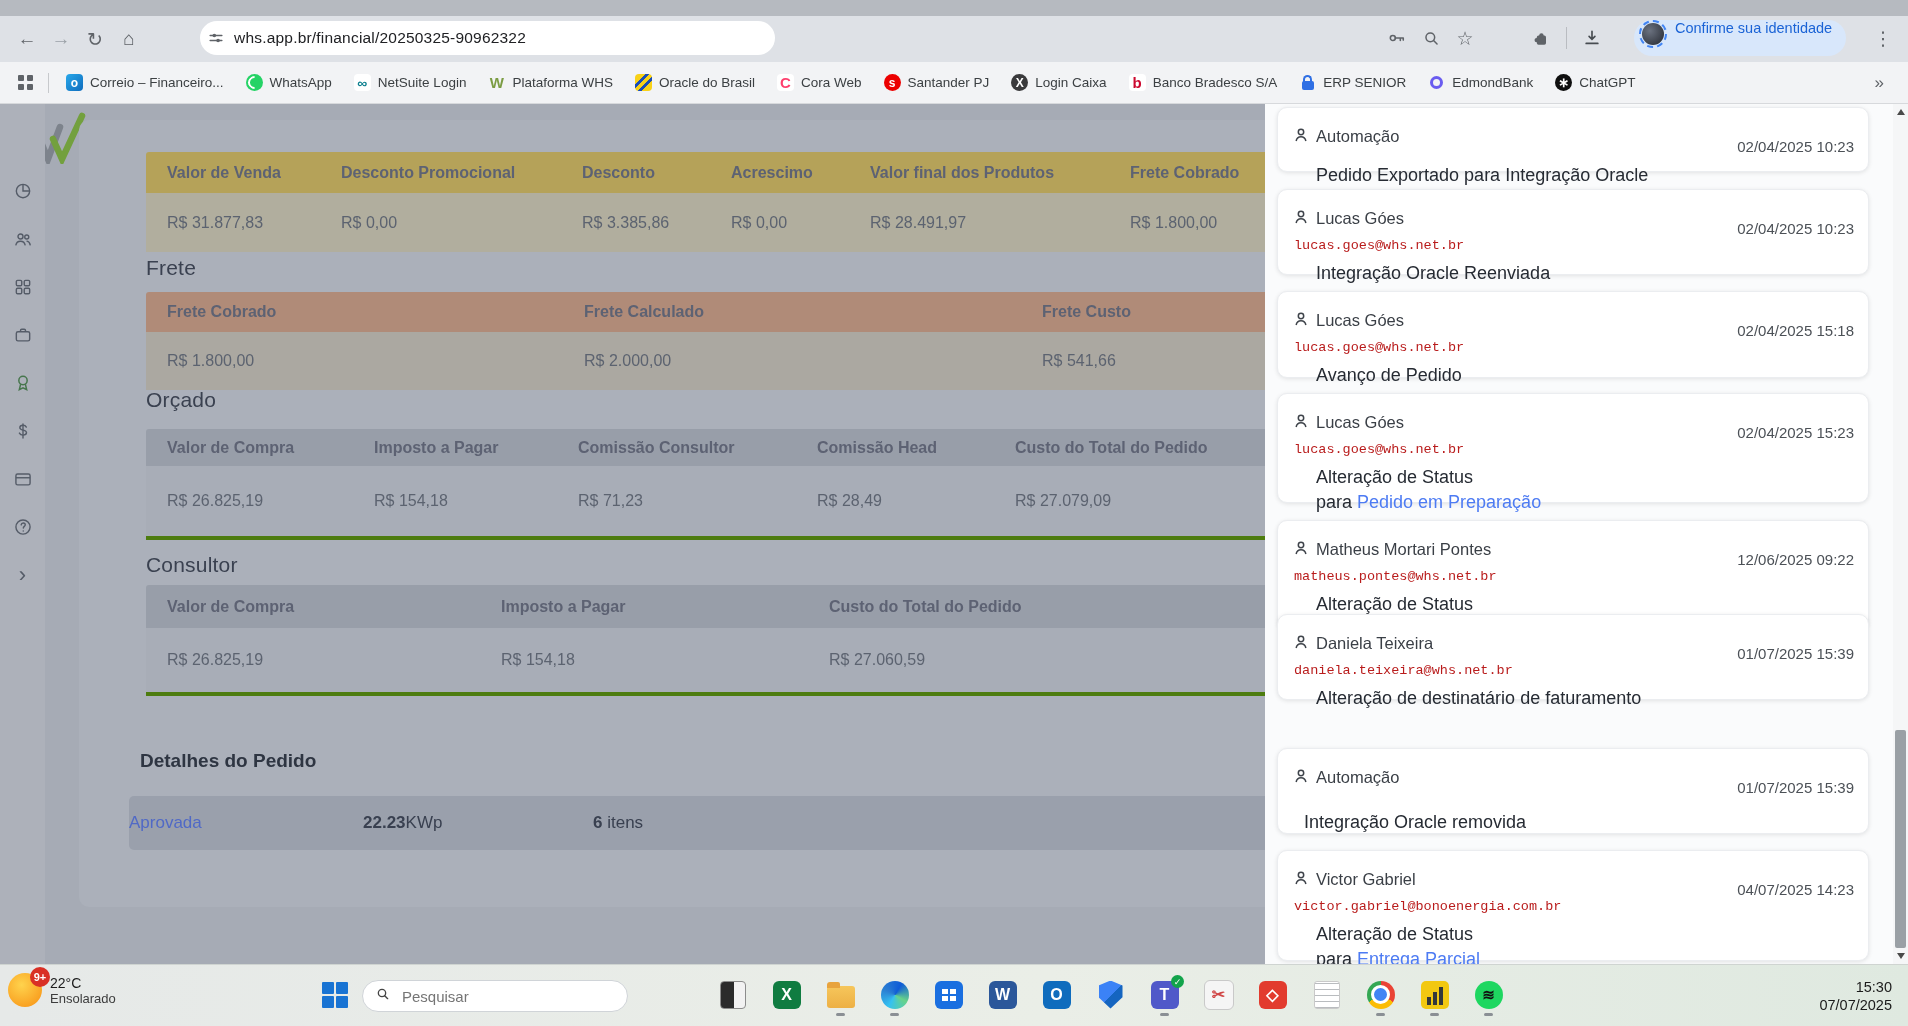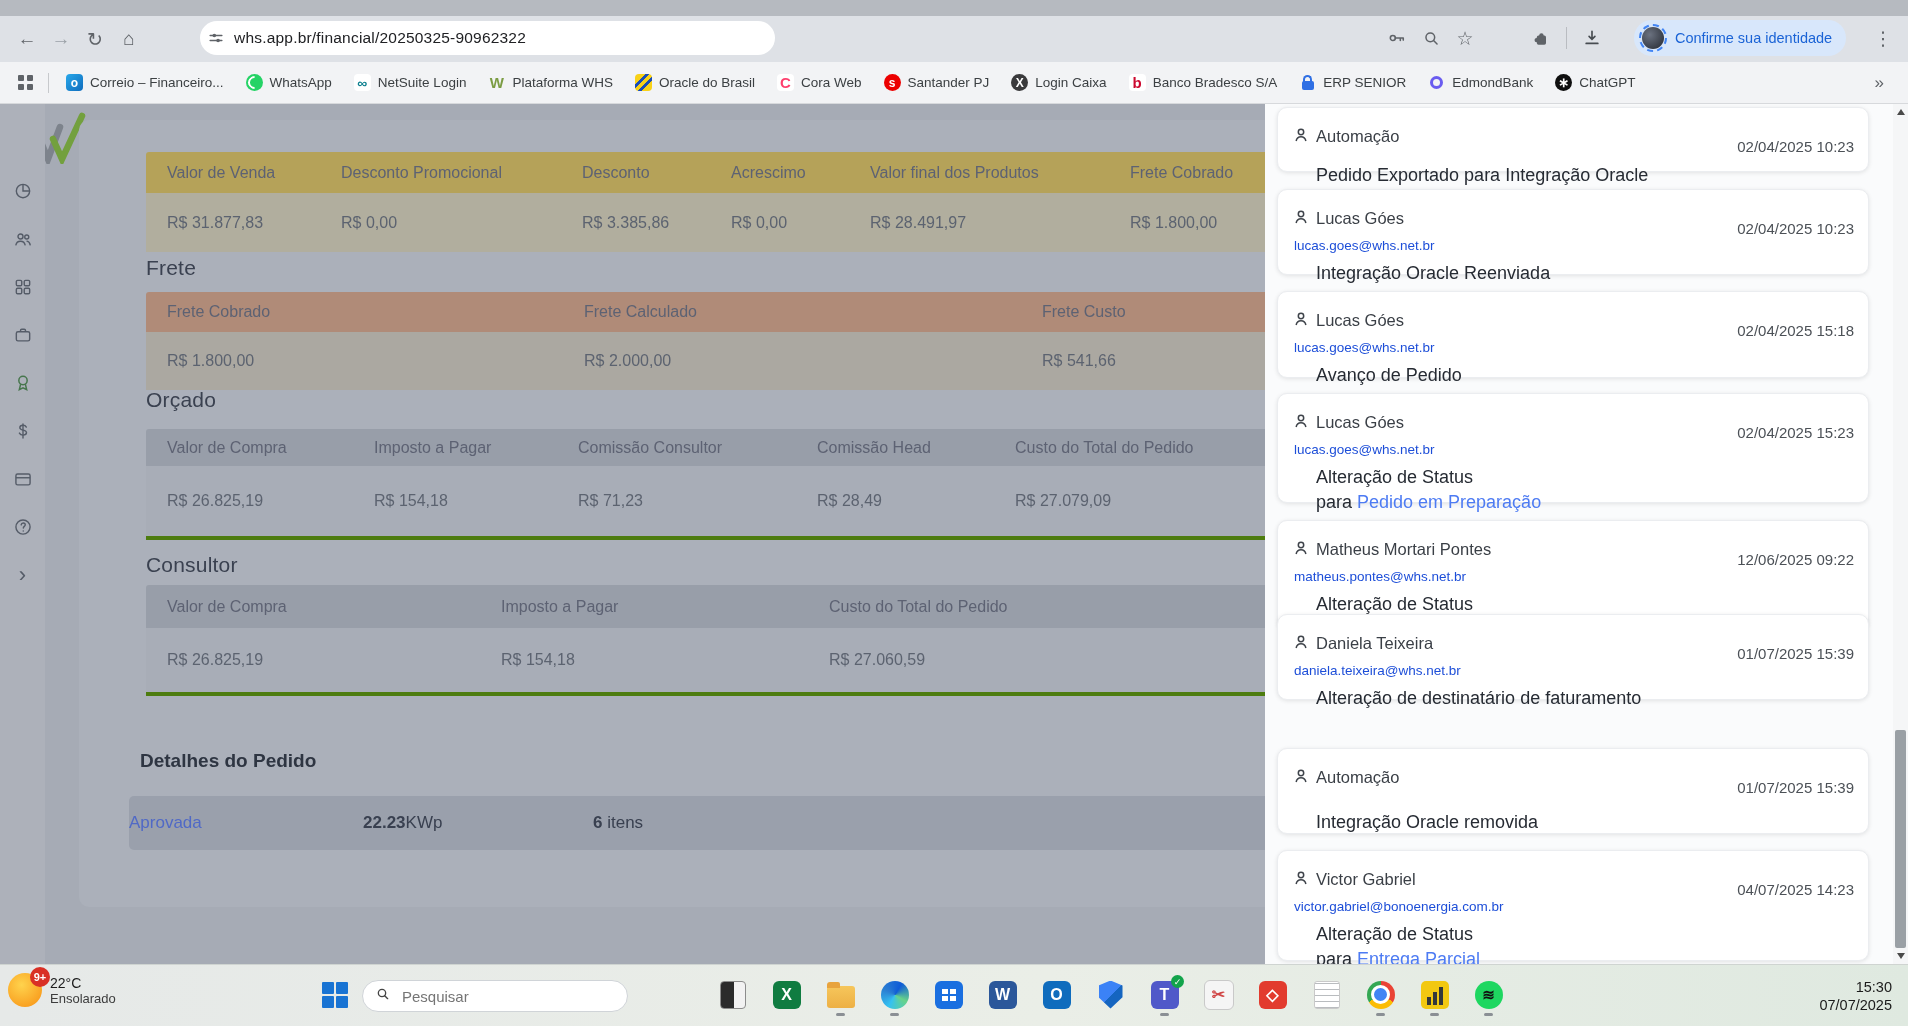--- a/index.html
+++ b/index.html
@@ -4,21 +4,21 @@
 <style>
   html,body{margin:0;padding:0;}
   body{width:1908px;height:1026px;overflow:hidden;font-family:"Liberation Sans",sans-serif;background:#a6abb5;position:relative;}
   .abs{position:absolute;}
   
   #win-strip{left:0;top:0;width:1908px;height:16px;background:#b6bac0;}
   #toolbar{left:0;top:16px;width:1908px;height:46px;background:#dee1e6;}
   .tbtn{width:34px;height:34px;border-radius:17px;display:flex;align-items:center;justify-content:center;font-size:19px;color:#5f6368;}
   #url-pill{left:200px;top:5px;width:575px;height:34px;background:#ffffff;border-radius:17px;display:flex;align-items:center;padding:0 6px;box-sizing:border-box;}
   #url-text{font-size:15.5px;color:#202124;margin-left:8px;letter-spacing:.2px;}
-  #profile-pill{left:1634px;top:4px;height:36px;background:#d8e7fb;border-radius:18px;display:flex;align-items:center;padding:0 14px 0 5px;gap:8px;}
+  #profile-pill{left:1634px;top:4px;height:36px;background:#d8e7fb;border-radius:18px;display:flex;align-items:flex-start;padding:0 14px 0 5px;gap:8px;}
   #profile-label{color:#1a63d6;font-size:14.5px;}
   .avatar-wrap{width:28px;height:28px;border-radius:50%;border:2px dashed #4285f4;display:flex;align-items:center;justify-content:center;box-sizing:border-box;}
   .avatar{width:22px;height:22px;border-radius:50%;background:radial-gradient(circle at 35% 35%,#6b7280,#23272e);}
   #bookmarks-bar{left:0;top:62px;width:1908px;height:42px;background:#f2f3f5;border-bottom:1px solid #d7d9dc;display:flex;align-items:center;box-sizing:border-box;padding:0 10px;}
   .bm{display:flex;align-items:center;gap:7px;margin:0 11px;white-space:nowrap;}
   .bm-label{font-size:13.5px;color:#3c4043;}
   .fav{width:17px;height:17px;border-radius:4px;display:flex;align-items:center;justify-content:center;font-size:12px;font-weight:bold;flex:0 0 auto;}
   #apps-grid{width:16px;height:16px;display:grid;grid-template-columns:6px 6px;grid-template-rows:6px 6px;gap:3px;margin:0 8px 0 8px;}
   #apps-grid span{background:#5f6368;border-radius:1px;}
   .bm-sep{width:1px;height:20px;background:#c7c9cc;margin:0 6px;}
@@ -30,40 +30,40 @@
   .nav-item{font-size:17.5px;color:#6e7480;letter-spacing:.2px;}
   #teal-frag{left:1234px;top:36px;width:31px;height:38px;background:#2f6e63;border-radius:5px 0 0 5px;}
   
   #sidebar{left:0;top:0;width:45px;height:860px;background:#adb1ba;display:flex;flex-direction:column;align-items:center;padding-top:76px;gap:26px;box-sizing:border-box;}
   .sb-ic{width:22px;height:22px;display:flex;align-items:center;justify-content:center;color:#555c68;}
   
   #outer-card{left:79px;top:16px;width:1360px;height:787px;background:#abb0ba;border-radius:10px;}
   .ttl{position:absolute;left:146px;font-size:21px;color:#3a4150;font-weight:500;letter-spacing:.2px;}
   .t-head,.t-row{position:absolute;left:146px;width:1180px;display:grid;align-items:center;}
   .t-head div,.t-row div{padding-left:21px;white-space:nowrap;overflow:hidden;}
-  .t-head{font-size:16px;color:#5d6273;font-weight:400;}
+  .t-head{font-size:16px;color:#5d6273;font-weight:700;}
   .t-row{font-size:16px;color:#5c6370;}
   .gold{background:#b5a259;border-radius:3px 3px 0 0;}
   .khaki{background:#b1ae9e;}
   .salmon{background:#b08b78;border-radius:3px 3px 0 0;}
   .taupe{background:#aba8a1;}
   .grayhead{background:#989ea9;border-radius:3px 3px 0 0;}
   .grayrow{background:#a8adb7;border-bottom:4px solid #4d7c0f;}
   #detalhes-title{left:140px;top:646px;font-size:19px;font-weight:bold;color:#2e3542;position:absolute;}
   #detalhes-band{left:129px;top:692px;width:1150px;height:54px;background:#9aa0ac;border-radius:5px;display:grid;grid-template-columns:234px 230px 231px 1fr;align-items:center;font-size:17px;color:#394050;}
   #detalhes-band div{padding-left:0;}
   .status-blue{color:#5069c6;font-weight:500;}
   .b{font-weight:bold;}
   
   #panel{left:1265px;top:0;width:628px;height:860px;background:#fafbfc;}
   .card{position:absolute;left:12px;width:592px;background:#ffffff;border:1px solid #ebedf0;border-radius:10px;box-shadow:0 1px 4px rgba(0,0,0,.10);box-sizing:border-box;padding:10px 14px;}
   .card-head{display:flex;align-items:center;gap:6px;}
   .card-name{font-size:16.5px;color:#3a3f46;}
   .card-time{margin-left:auto;font-size:15px;color:#4c5157;margin-top:20px;}
-  .card-email{font-size:13.5px;color:#1d4ed8;margin:1px 0 0 2px;}
+  .card-email{font-size:13.5px;color:#b91c1c;margin:1px 0 0 2px;font-family:Liberation Mono, monospace;}
   .card-body{font-size:18px;color:#262b33;margin:8px 0 2px 24px;line-height:25px;}
   .lnk{color:#4d7bf3;}
   
   #vscroll{left:1893px;top:0;width:15px;height:860px;background:#f5f6f7;}
   .scr-arrow{position:absolute;left:0;width:15px;height:16px;display:flex;align-items:center;justify-content:center;}
   .tri-up{width:0;height:0;border-left:4px solid transparent;border-right:4px solid transparent;border-bottom:6px solid #4a4a4a;}
   .tri-dn{width:0;height:0;border-left:4px solid transparent;border-right:4px solid transparent;border-top:6px solid #4a4a4a;}
   #scr-thumb{position:absolute;left:2px;top:626px;width:11px;height:218px;background:#9aa0a5;border-radius:2px;}
   
   #taskbar{left:0;top:964px;width:1908px;height:62px;background:linear-gradient(90deg,#e6e9e8,#eaeee7 55%,#dfe9e0);border-top:1px solid #cfd4d1;box-sizing:border-box;}
@@ -457,21 +457,21 @@
 
     <div class="card" style="top:644px;height:86px;">
       <div class="card-head">
         <span><svg width="18" height="18" viewBox="0 0 24 24" fill="none" stroke="#3f444b" stroke-width="2">
               <circle cx="12" cy="8" r="3.6"></circle>
               <path d="M5.5 20c.8-4 4-5.6 6.5-5.6s5.7 1.6 6.5 5.6"></path>
             </svg></span>
         <span class="card-name">Automação</span>
         <span class="card-time">01/07/2025 15:39</span>
       </div>
-      <div class="card-body" style="margin-top:14px;">Integração Oracle removida</div>
+      <div class="card-body" style="margin-top:14px;margin-left:12px;">Integração Oracle removida</div>
     </div>
 
     <div class="card" style="top:746px;height:111px;">
       <div class="card-head">
         <span><svg width="18" height="18" viewBox="0 0 24 24" fill="none" stroke="#3f444b" stroke-width="2">
               <circle cx="12" cy="8" r="3.6"></circle>
               <path d="M5.5 20c.8-4 4-5.6 6.5-5.6s5.7 1.6 6.5 5.6"></path>
             </svg></span>
         <span class="card-name">Victor Gabriel</span>
         <span class="card-time">04/07/2025 14:23</span>

